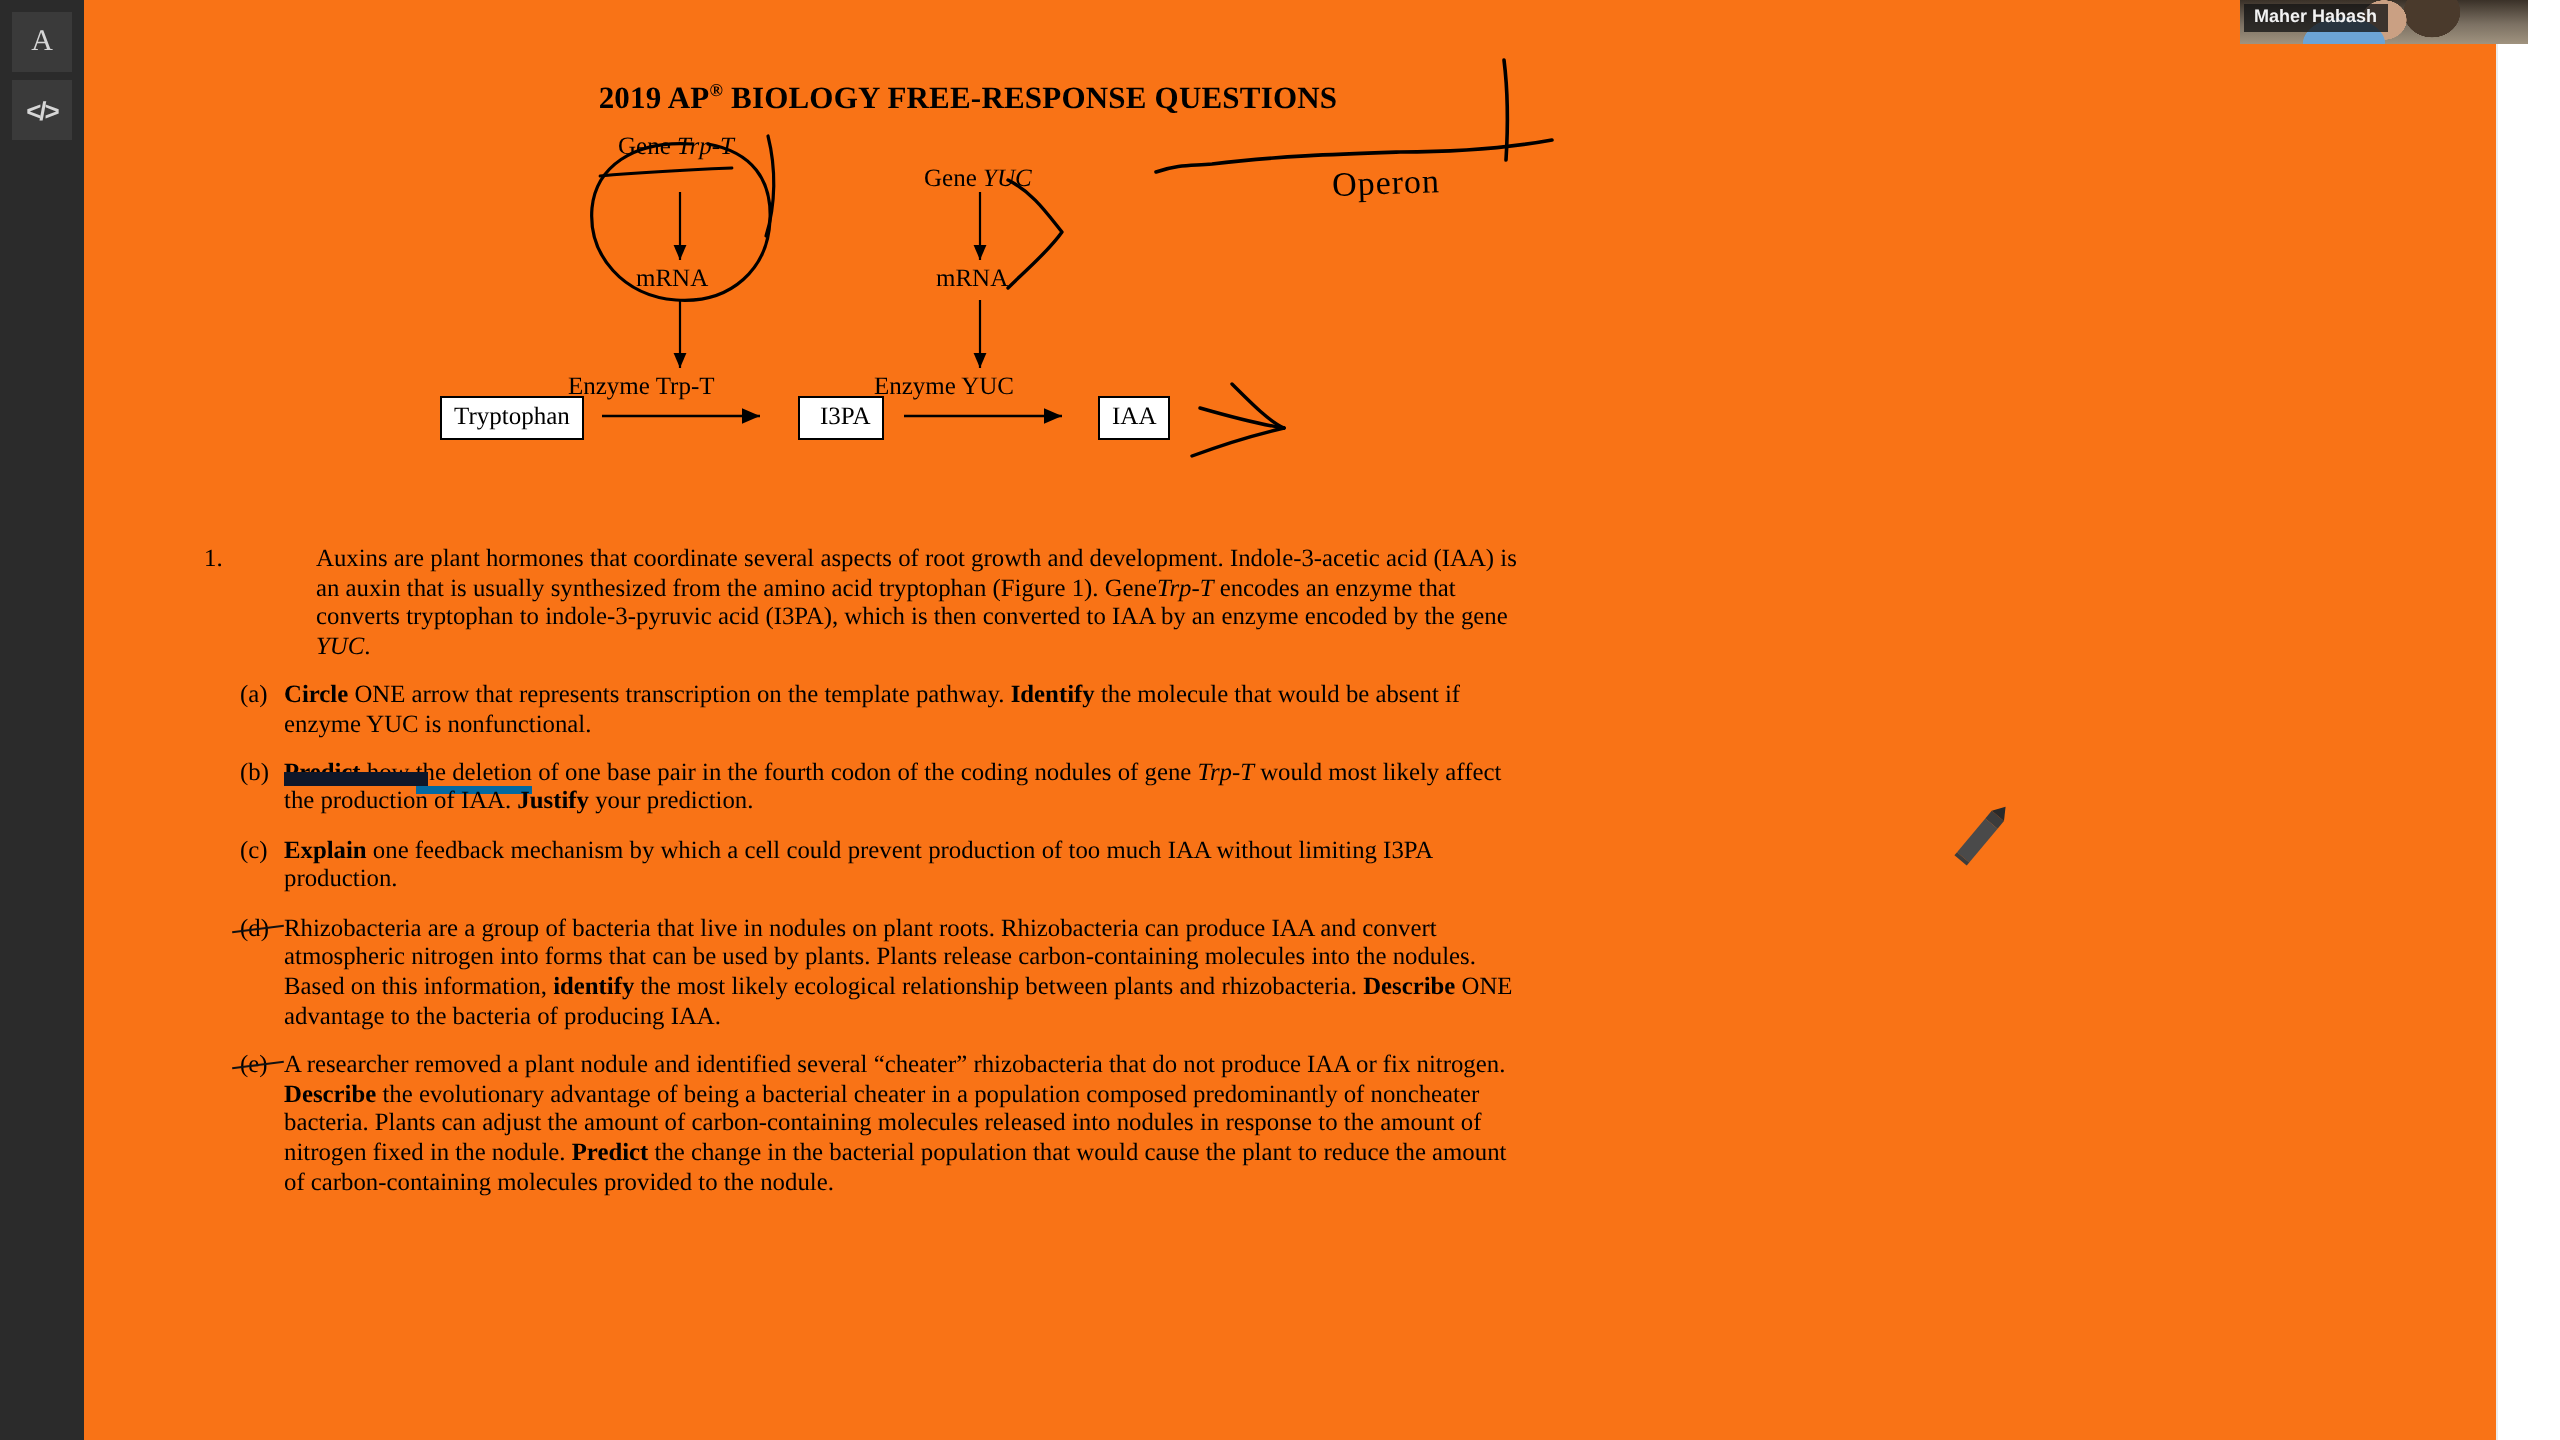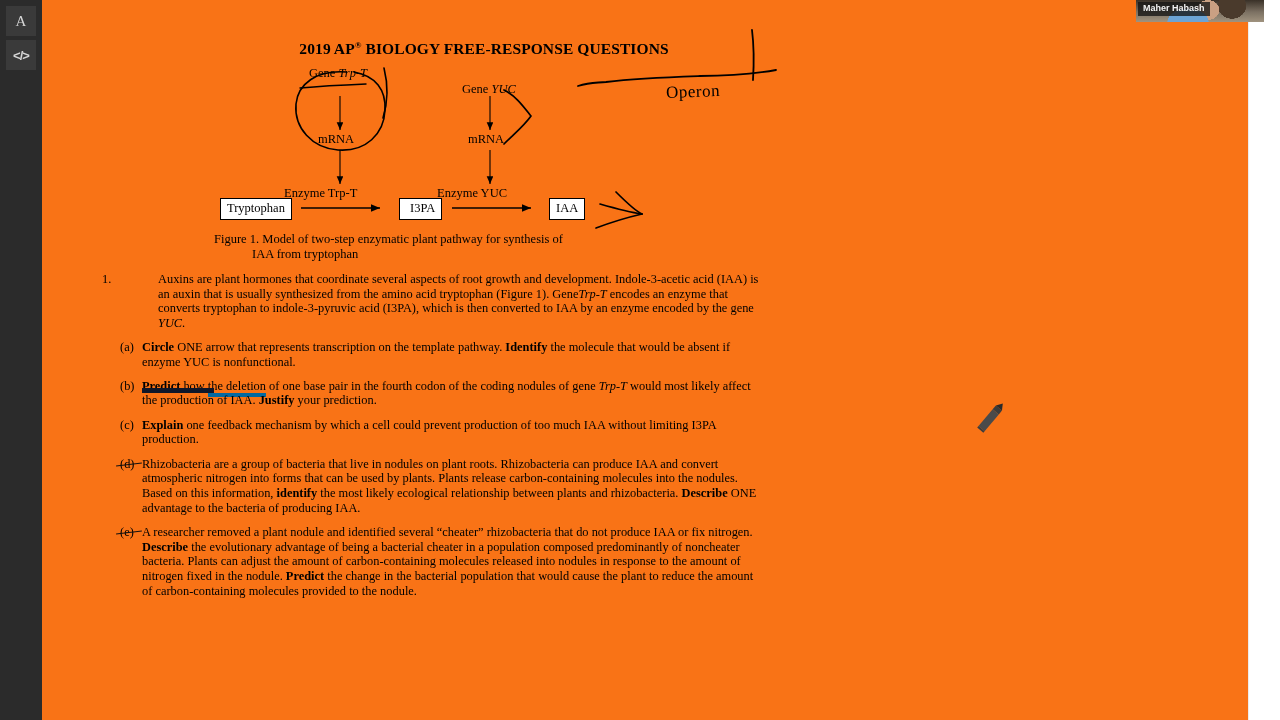--- a/index.html
+++ b/index.html
@@ -45,21 +45,21 @@
     background: #ffffff;
     border-left: 1px solid #ececec;
   }
   #scrollthumb {
     position: absolute; right: 1px; top: 0px; width: 12px; height: 22px;
     background: #cfcfcf; border-radius: 2px;
   }
 
   
   #webcam {
-    position: absolute; right: 16px; top: 0; width: 128px; height: 22px;
+    position: absolute; right: 16px; top: 0; width: 144px; height: 22px;
     background: linear-gradient(180deg,#4a4033 0%, #6d6252 40%, #8d8170 100%);
     overflow: hidden;
   }
   #webcam .cam-img {
     position: absolute; inset: 0;
     background:
       radial-gradient(ellipse 34px 22px at 52px 22px, #6ca4d6 0%, #6ca4d6 60%, rgba(0,0,0,0) 61%),
       radial-gradient(ellipse 16px 14px at 72px 10px, #caa083 0%, #caa083 70%, rgba(0,0,0,0) 71%),
       radial-gradient(ellipse 20px 18px at 96px 6px, #4a3a2c 0%, #4a3a2c 70%, rgba(0,0,0,0) 71%),
       linear-gradient(180deg,#3a3128 0%, #7c7163 55%, #a0937f 100%);
@@ -132,21 +132,21 @@
   .sub-lab { width: 22px; flex: 0 0 22px; position: relative; }
   .sub-lab.struck::after {
     content: "";
     position: absolute; left: -4px; top: 7px; width: 26px; height: 1px;
     background: #111;
     transform: rotate(-7deg);
   }
   .sub-body { flex: 1; }
 
   .annot-underline { border-bottom: 4px solid #0369a1; }
-  .annot-overline { border-top: 5px solid #0f172a; }
+  .annot-overline { border-top: 7px solid #0f172a; }
 
   
   #pen-cursor { position: absolute; left: 925px; top: 400px; width: 42px; height: 42px; }
 </style>
 </head>
 <body>
 
 <div id="app">
 
   <div id="toolrail">
@@ -193,24 +193,20 @@
       <div class="fig-label" style="left:234px; top:70px;">mRNA</div>
       <div class="fig-label" style="left:384px; top:70px;">mRNA</div>
 
       <div class="fig-label" style="left:200px; top:124px;">Enzyme Trp-T</div>
       <div class="fig-label" style="left:353px; top:124px;">Enzyme YUC</div>
 
       <div class="fig-box" style="left:136px; top:136px;">Tryptophan</div>
       <div class="fig-box" style="left:315px; top:136px;padding-left:10px;">I3PA</div>
       <div class="fig-box" style="left:465px; top:136px;">IAA</div>
 
-      <div id="fig-caption">
-        <span>Figure 1. Model of two-step enzymatic plant pathway for synthesis of</span>
-        <span class="ln2">IAA from tryptophan</span>
-      </div>
 
       <svg class="overlay" width="720" height="205">
 
         <path d="M262,10 C232,8 214,22 212,42 C210,66 228,86 254,88 C282,90 300,72 301,48 C302,28 292,14 270,10" fill="none" stroke="#000" stroke-width="1.6" stroke-linecap="round"></path>
         <path d="M300,6 C304,22 304,40 299,56" fill="none" stroke="#000" stroke-width="1.6" stroke-linecap="round"></path>
 
         <path d="M216,26 C238,24 258,23 282,22" fill="none" stroke="#000" stroke-width="1.4" stroke-linecap="round"></path>
 
         <path d="M420,28 C432,34 439,44 447,54 C440,64 430,72 420,82" fill="none" stroke="#000" stroke-width="1.7" stroke-linecap="round" stroke-linejoin="round"></path>
 

